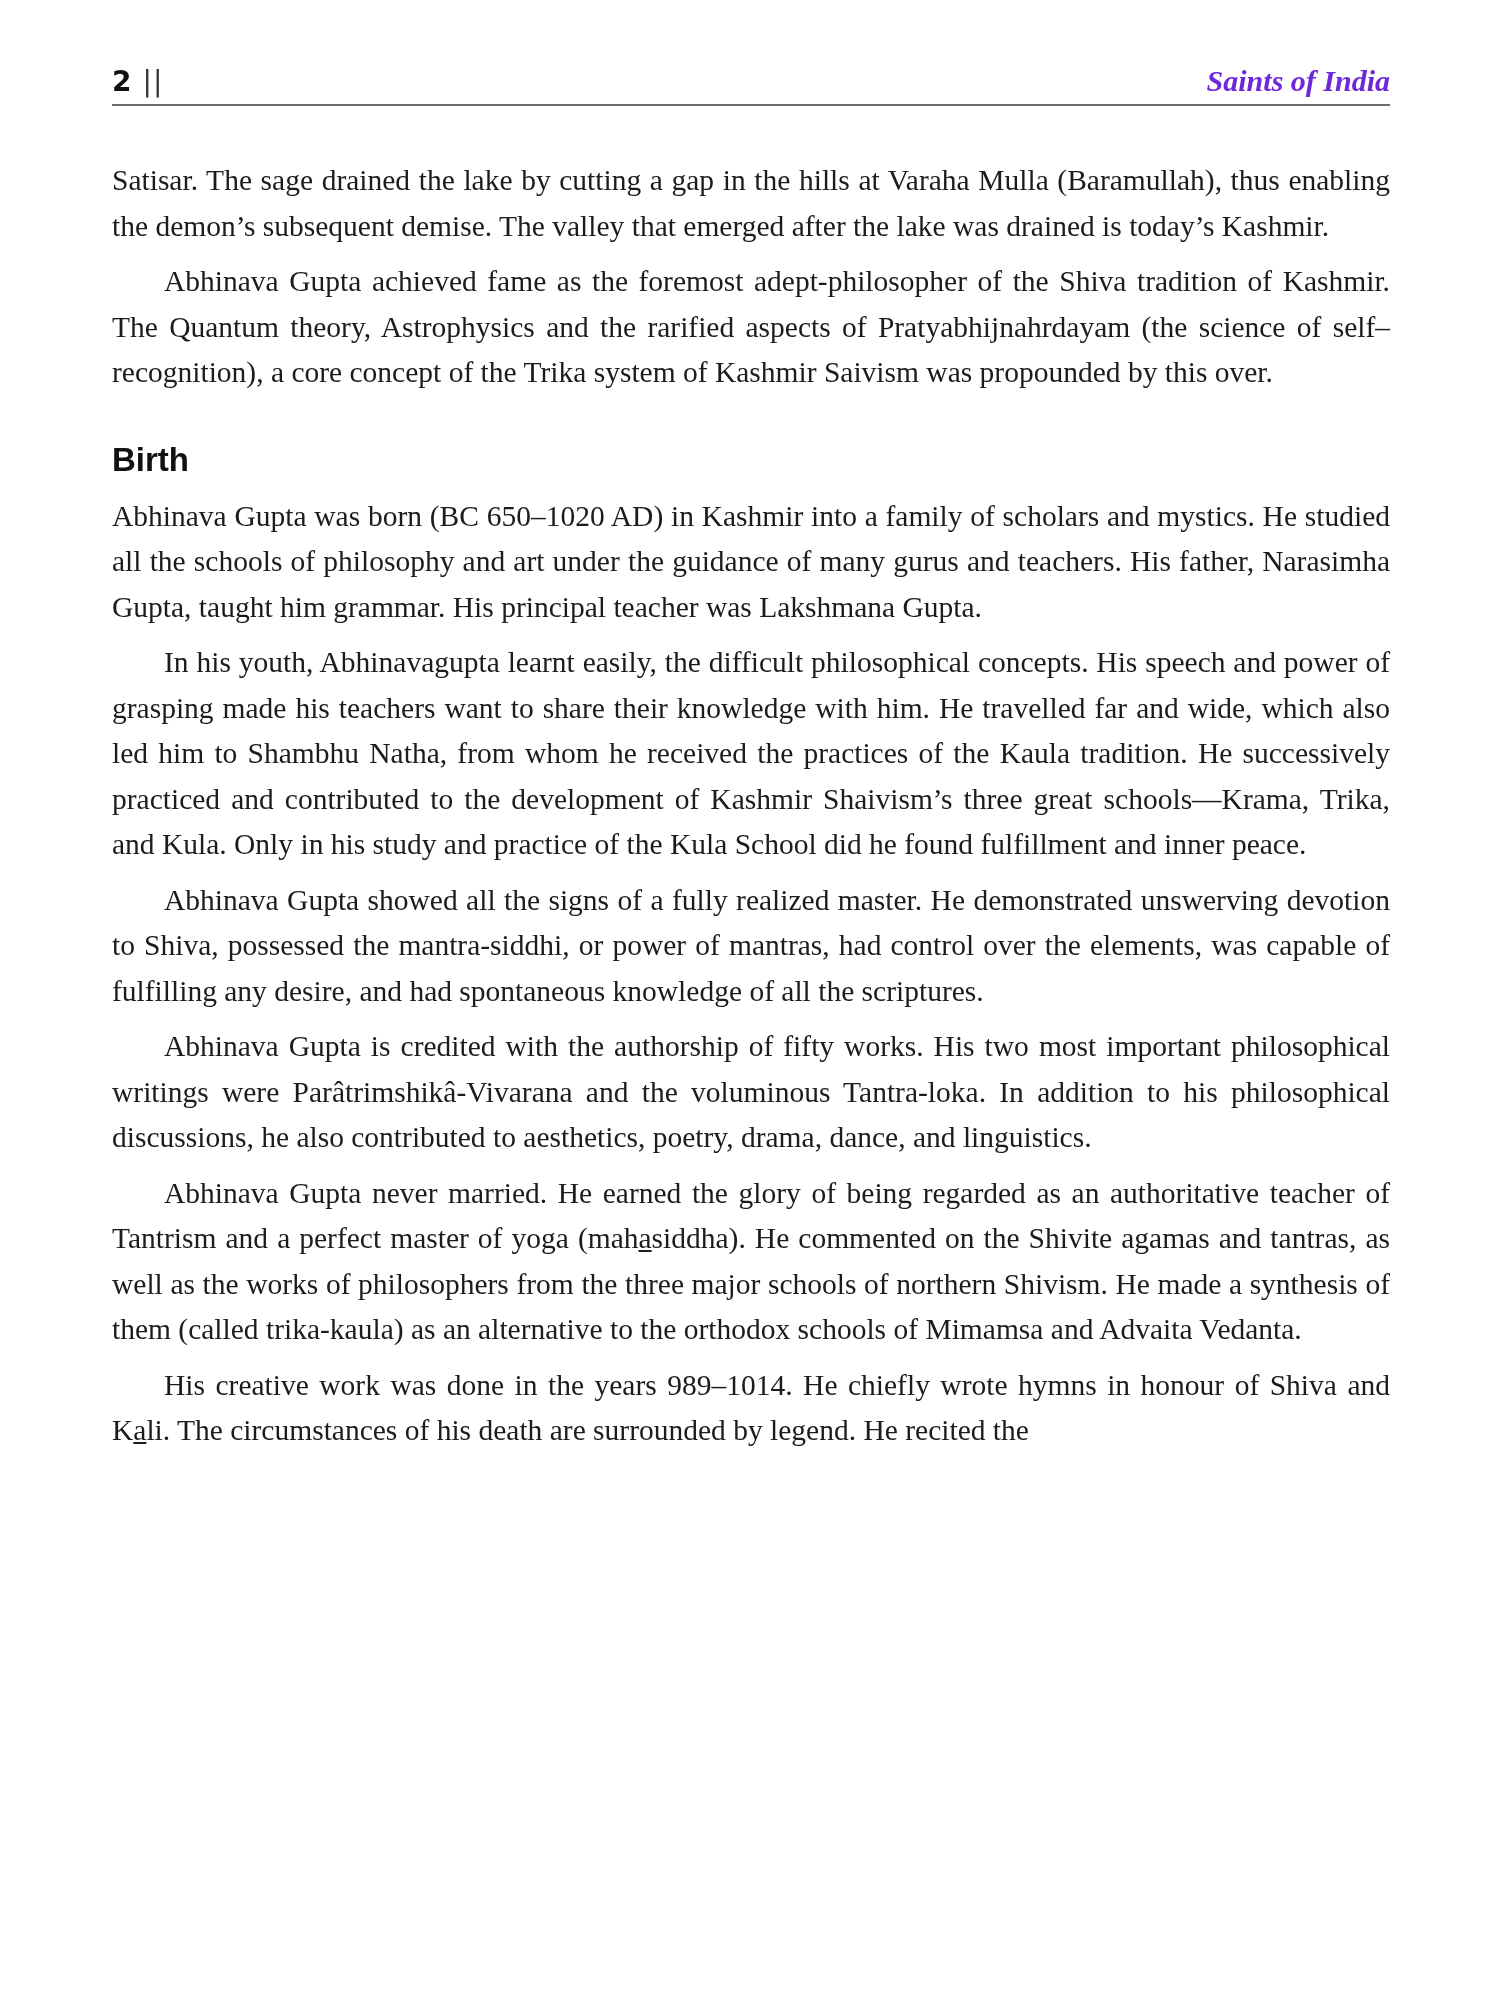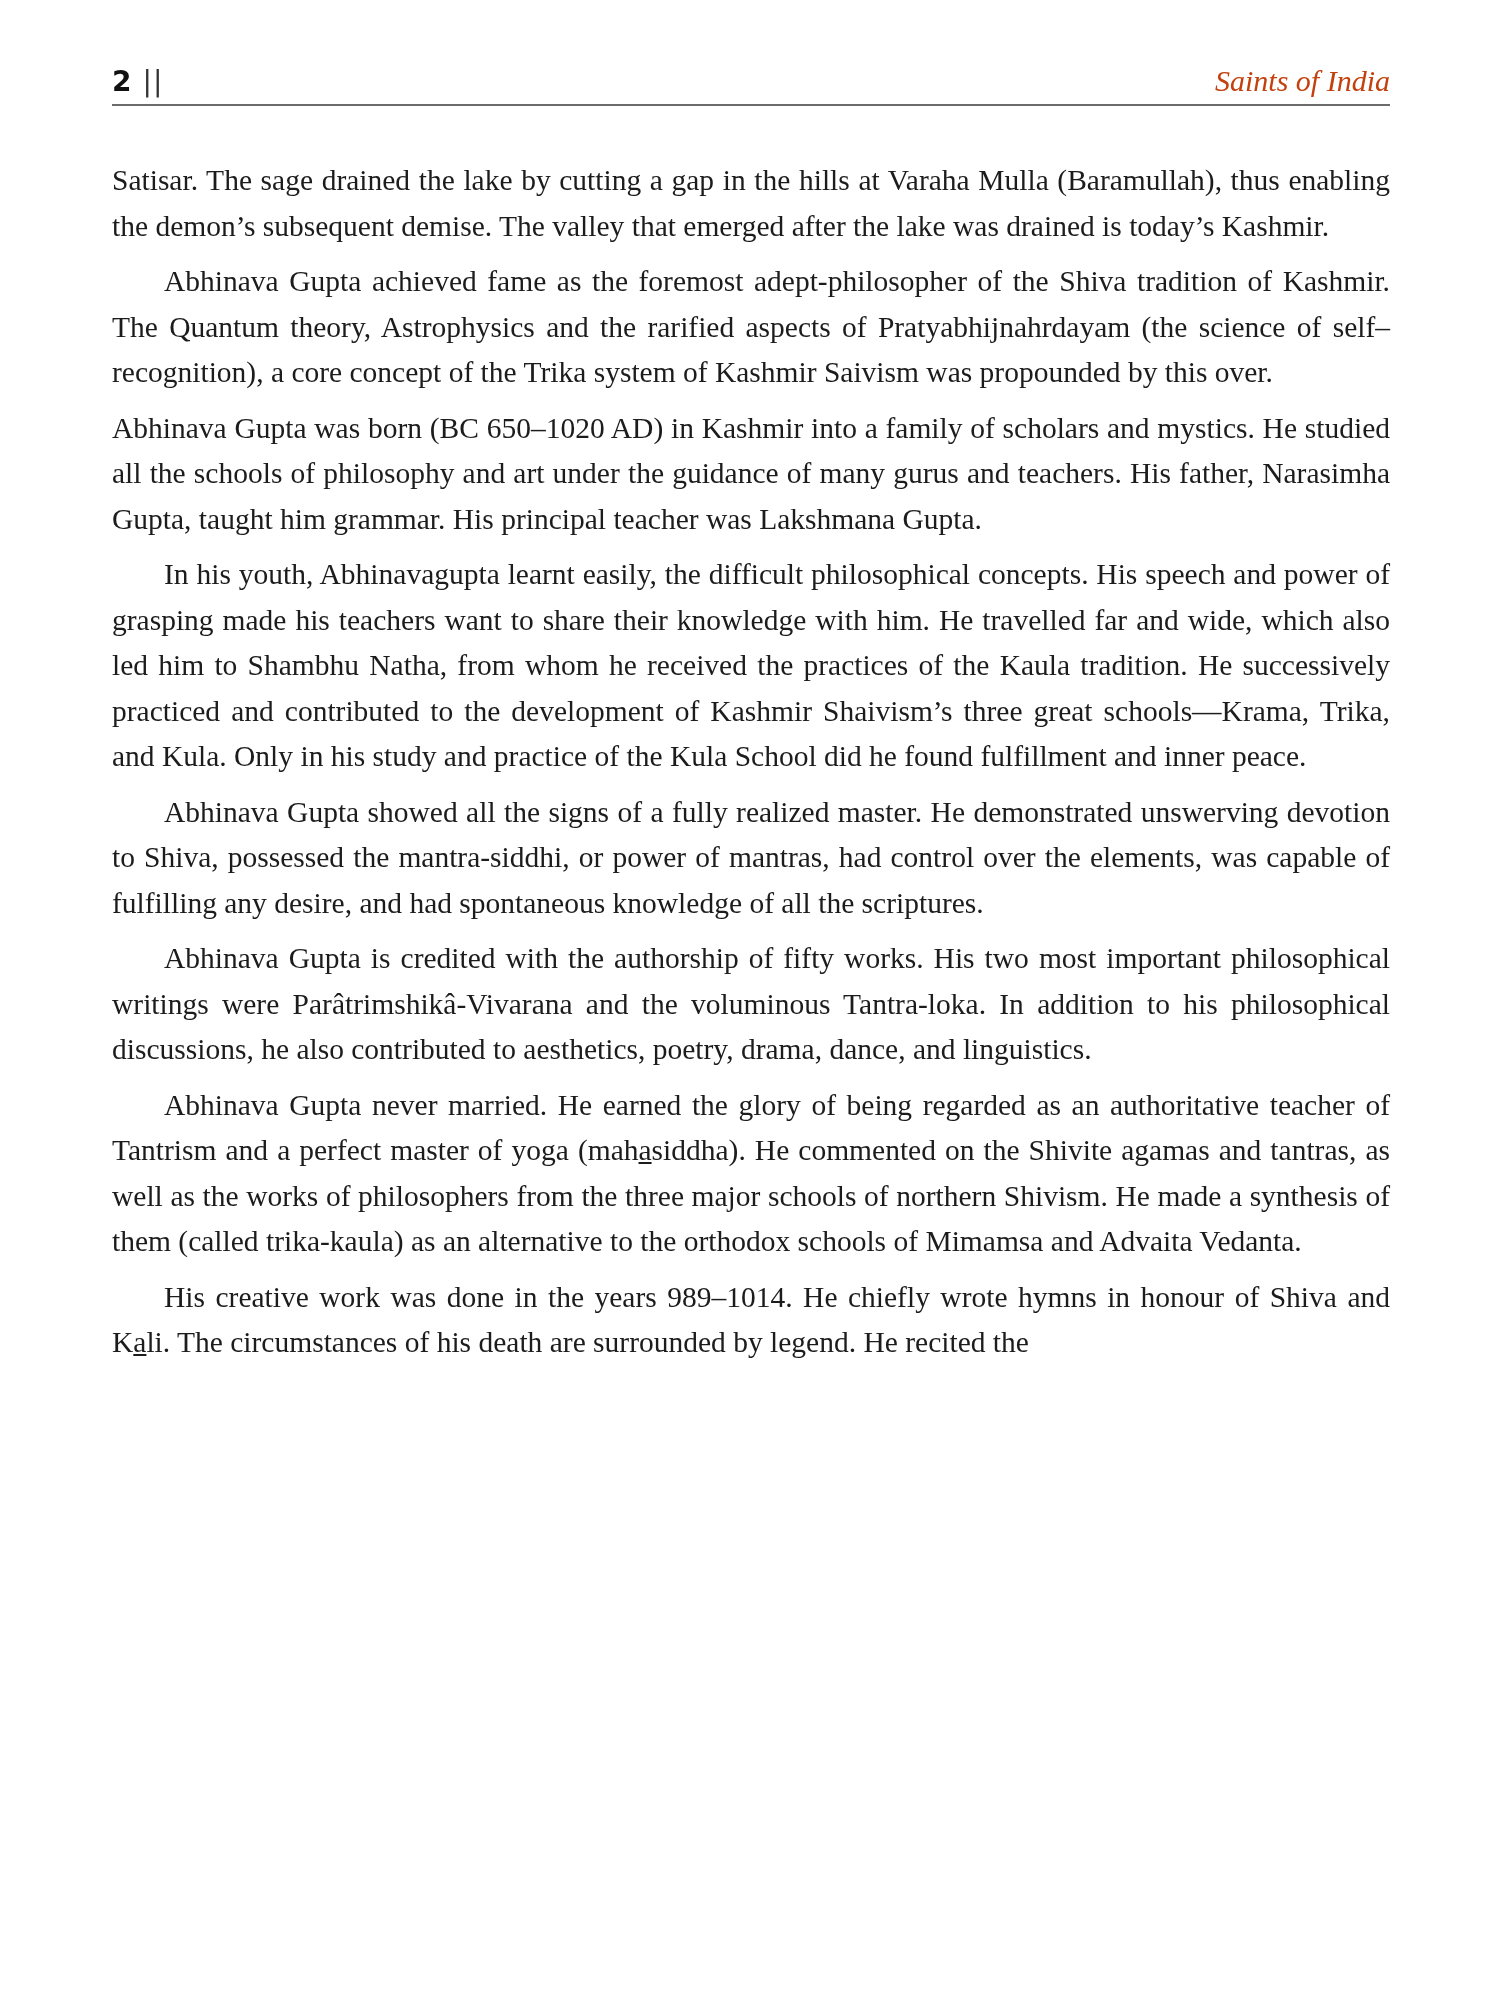--- a/index.html
+++ b/index.html
@@ -41,21 +41,22 @@
   }
   .page-number .sep {
     font-weight: normal;
     margin-left: 10px;
     color: #333;
   }
   .running-title {
     font-family: "Liberation Serif", serif;
     font-style: italic;
     font-size: 30px;
-    color: #c2410c;
+    color: #6d28d9;
+    font-weight: bold;
   }
   .body-text {
     position: absolute;
     top: 158px;
     left: 0;
     width: 1278px;
     font-family: "Liberation Serif", serif;
     font-size: 29.5px;
     line-height: 45.5px;
     text-align: justify;
@@ -86,20 +87,21 @@
 
   <div class="running-header">
     <span class="page-number"><span>2</span><span class="sep">||</span></span>
     <span class="running-title">Saints of India</span>
   </div>
 
   <div class="body-text">
     <p>Satisar. The sage drained the lake by cutting a gap in the hills at Varaha Mulla (Baramullah), thus enabling the demon’s subsequent demise. The valley that emerged after the lake was drained is today’s Kashmir.</p>
     <p class="indent">Abhinava Gupta achieved fame as the foremost adept-philosopher of the Shiva tradition of Kashmir. The Quantum theory, Astrophysics and the rarified aspects of Pratyabhijnahrdayam (the science of self–recognition), a core concept of the Trika system of Kashmir Saivism was propounded by this over.</p>
 
+    <h2 class="section-heading">Birth</h2>
 
     <p>Abhinava Gupta was born (BC 650–1020 AD) in Kashmir into a family of scholars and mystics. He studied all the schools of philosophy and art under the guidance of many gurus and teachers. His father, Narasimha Gupta, taught him grammar. His principal teacher was Lakshmana Gupta.</p>
     <p class="indent">In his youth, Abhinavagupta learnt easily, the difficult philosophical concepts. His speech and power of grasping made his teachers want to share their knowledge with him. He travelled far and wide, which also led him to Shambhu Natha, from whom he received the practices of the Kaula tradition. He successively practiced and contributed to the development of Kashmir Shaivism’s three great schools—Krama, Trika, and Kula. Only in his study and practice of the Kula School did he found fulfillment and inner peace.</p>
     <p class="indent">Abhinava Gupta showed all the signs of a fully realized master. He demonstrated unswerving devotion to Shiva, possessed the mantra-siddhi, or power of mantras, had control over the elements, was capable of fulfilling any desire, and had spontaneous knowledge of all the scriptures.</p>
     <p class="indent">Abhinava Gupta is credited with the authorship of fifty works. His two most important philosophical writings were Parâtrimshikâ-Vivarana and the voluminous Tantra-loka. In addition to his philosophical discussions, he also contributed to aesthetics, poetry, drama, dance, and linguistics.</p>
     <p class="indent"><span>Abhinava Gupta never married. He earned the glory of being regarded as an authoritative teacher of Tantrism and a perfect master of yoga (mah</span><span class="u">a</span><span>siddha). He commented on the Shivite agamas and tantras, as well as the works of philosophers from the three major schools of northern Shivism. He made a synthesis of them (called trika-kaula) as an alternative to the orthodox schools of Mimamsa and Advaita Vedanta.</span></p>
     <p class="indent"><span>His creative work was done in the years 989–1014. He chiefly wrote hymns in honour of Shiva and K</span><span class="u">a</span><span>li. The circumstances of his death are surrounded by legend. He recited the</span></p>
   </div>
 
 </div>

